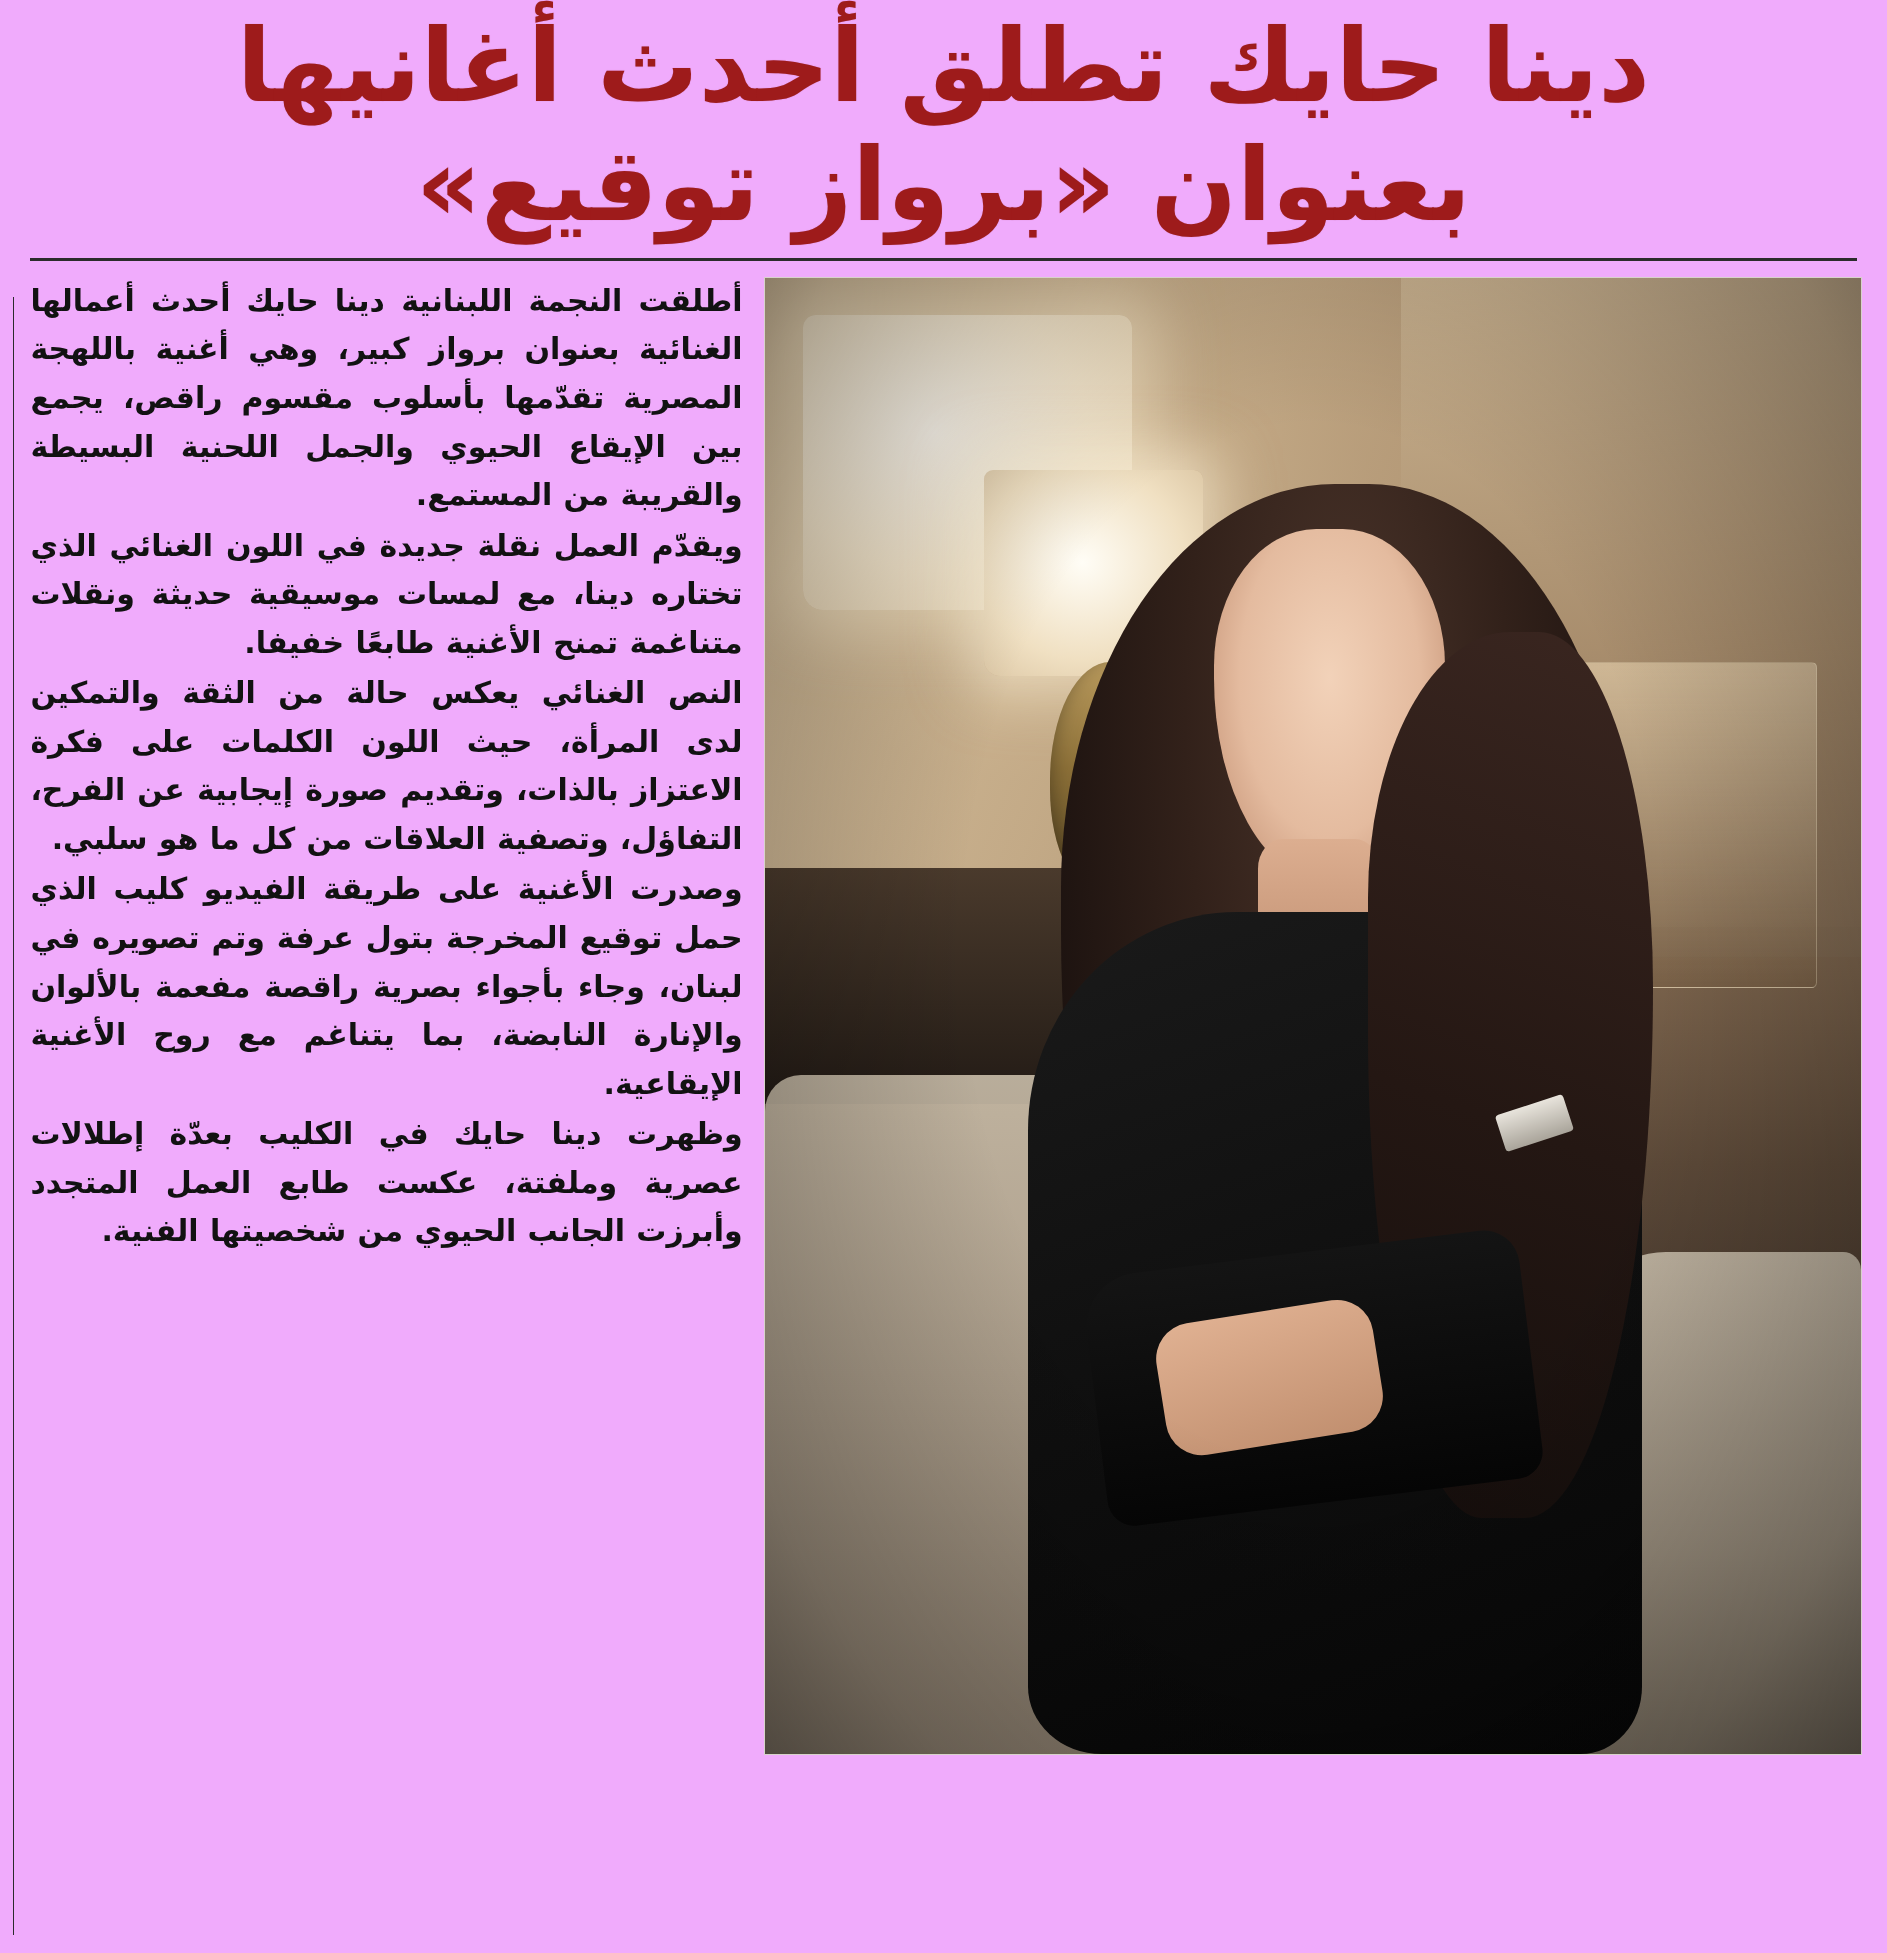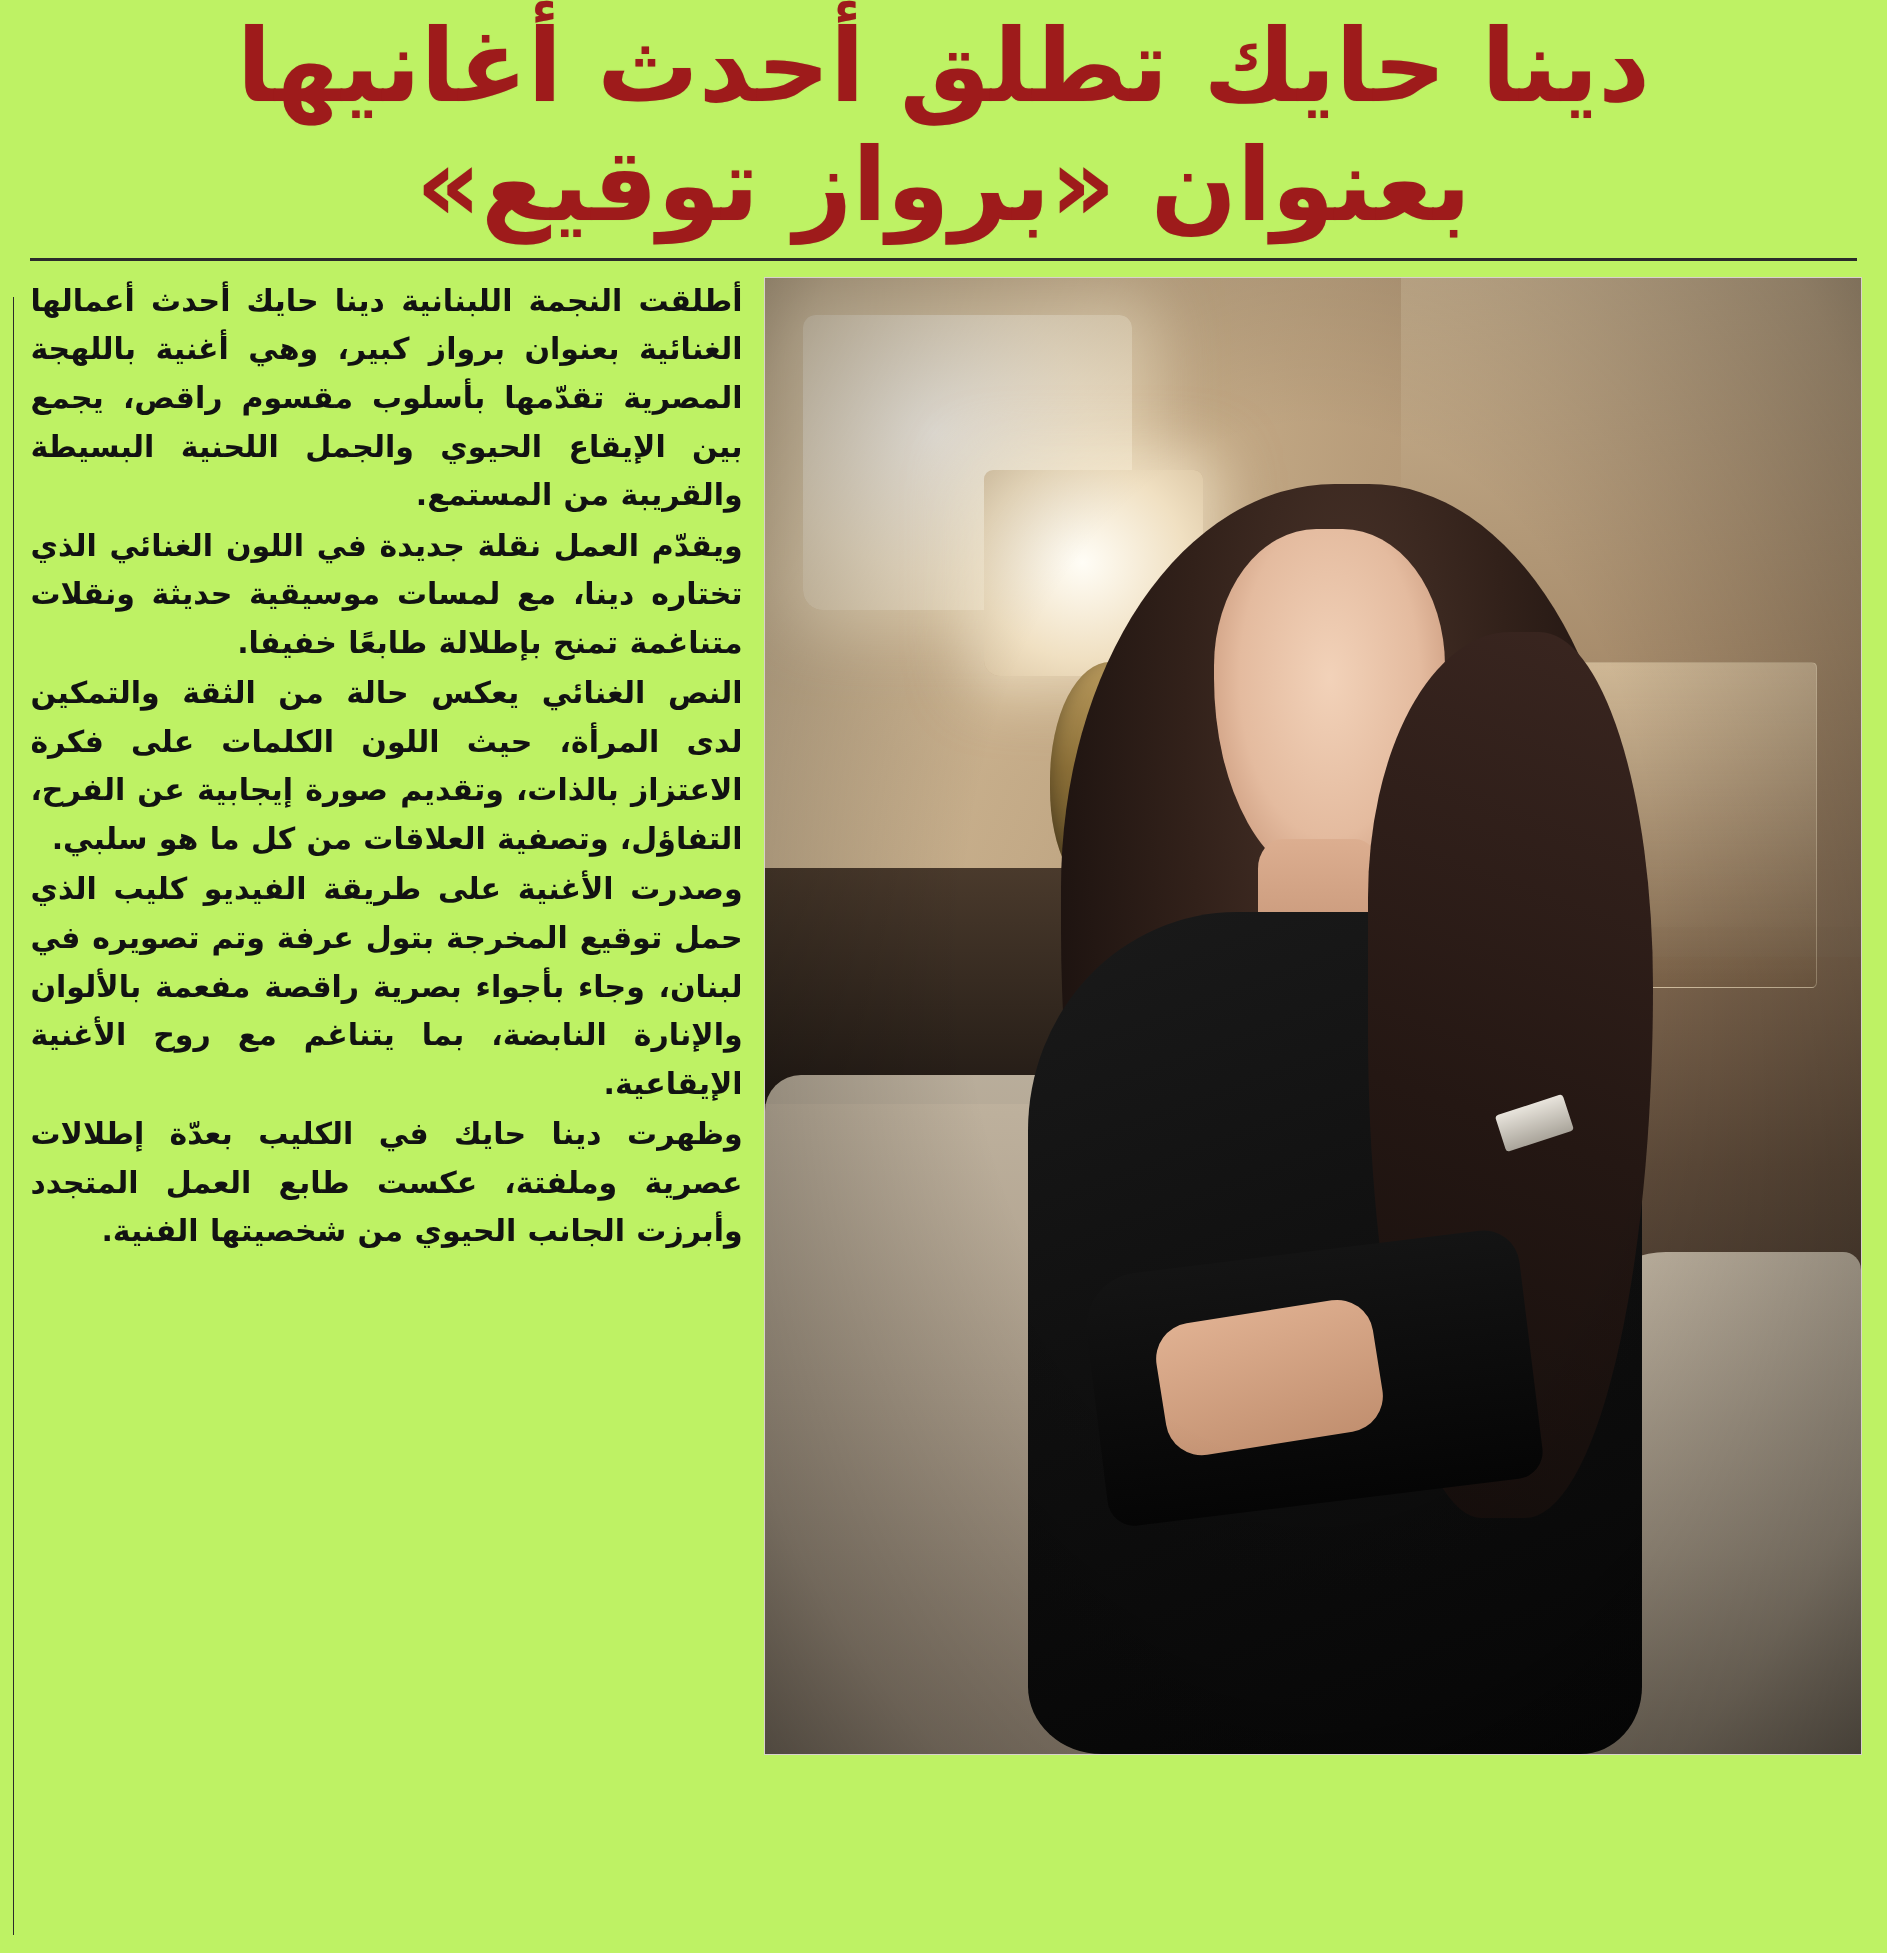--- a/index.html
+++ b/index.html
@@ -9,21 +9,21 @@
   }
   body {
     width: 1887px;
     min-height: 1953px;
     font-family: "Liberation Serif", serif;
   }
   .page {
     position: relative;
     width: 1887px;
     min-height: 1953px;
-    background: #bef264;
+    background: #f0abfc;
     box-sizing: border-box;
     padding: 0 25px 18px 25px;
   }
 
   
   .headline {
     direction: rtl;
     text-align: center;
     color: #9e1b1b;
     font-family: "DejaVu Sans", sans-serif;
@@ -239,21 +239,21 @@
         <div class="ph-hair-front"></div>
         <div class="ph-arm"></div>
         <div class="ph-skin-arm"></div>
         <div class="ph-watch"></div>
         <div class="ph-vignette"></div>
       </div>
     </div>
 
     <div class="text-col">
       <p>أطلقت النجمة اللبنانية دينا حايك أحدث أعمالها الغنائية بعنوان برواز كبير، وهي أغنية باللهجة المصرية تقدّمها بأسلوب مقسوم راقص، يجمع بين الإيقاع الحيوي والجمل اللحنية البسيطة والقريبة من المستمع.</p>
-      <p>ويقدّم العمل نقلة جديدة في اللون الغنائي الذي تختاره دينا، مع لمسات موسيقية حديثة ونقلات متناغمة تمنح بإطلالة طابعًا خفيفا.</p>
+      <p>ويقدّم العمل نقلة جديدة في اللون الغنائي الذي تختاره دينا، مع لمسات موسيقية حديثة ونقلات متناغمة تمنح الأغنية طابعًا خفيفا.</p>
       <p>النص الغنائي يعكس حالة من الثقة والتمكين لدى المرأة، حيث اللون الكلمات على فكرة الاعتزاز بالذات، وتقديم صورة إيجابية عن الفرح، التفاؤل، وتصفية العلاقات من كل ما هو سلبي.</p>
       <p>وصدرت الأغنية على طريقة الفيديو كليب الذي حمل توقيع المخرجة بتول عرفة وتم تصويره في لبنان، وجاء بأجواء بصرية راقصة مفعمة بالألوان والإنارة النابضة، بما يتناغم مع روح الأغنية الإيقاعية.</p>
       <p>وظهرت دينا حايك في الكليب بعدّة إطلالات عصرية وملفتة، عكست طابع العمل المتجدد وأبرزت الجانب الحيوي من شخصيتها الفنية.</p>
     </div>
 
   </div>
 </div>
 
 
 </body></html>

